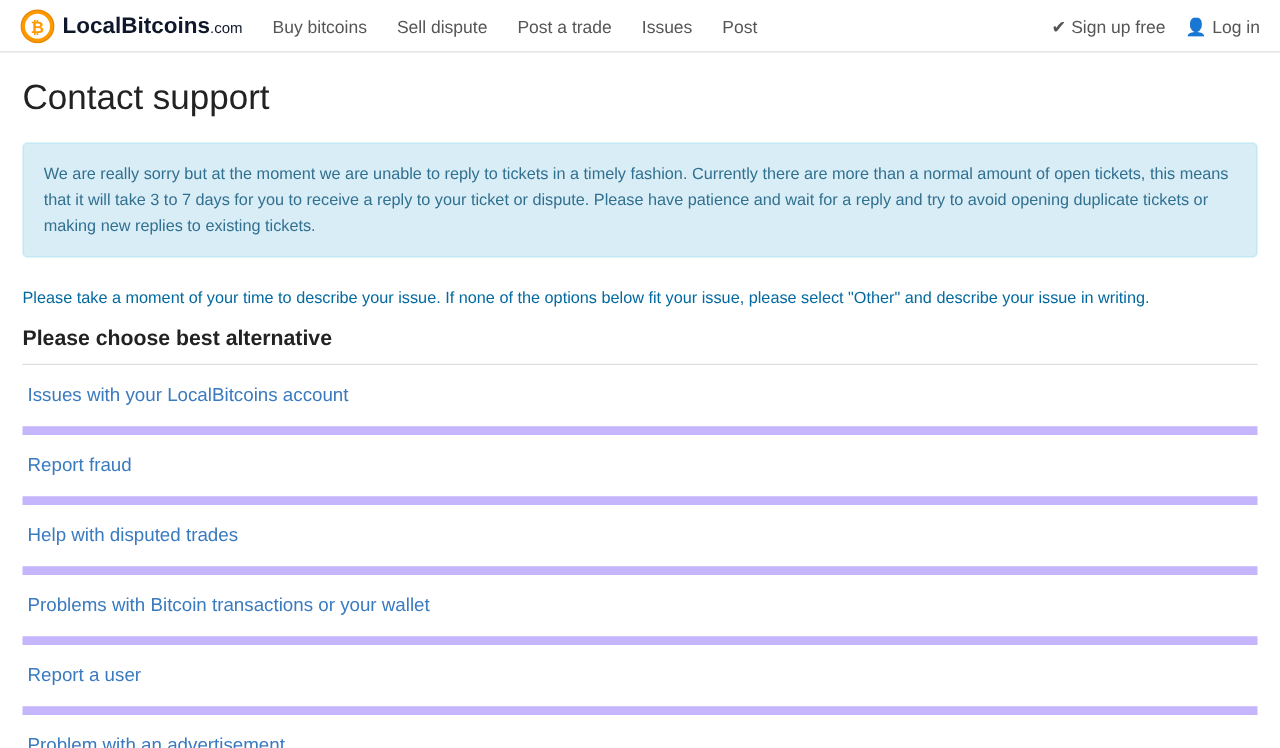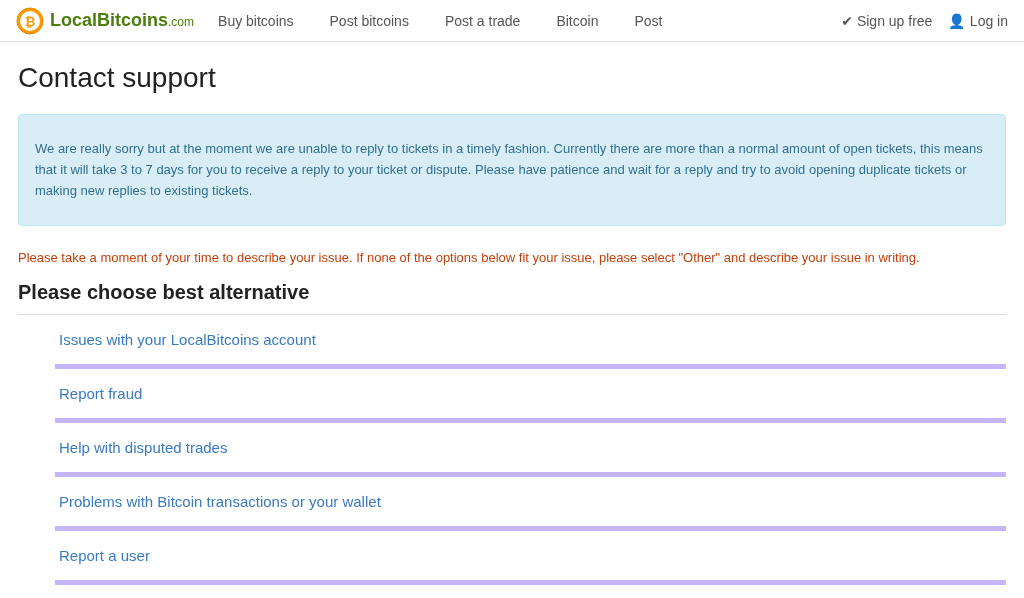--- a/index.html
+++ b/index.html
@@ -24,31 +24,31 @@
       width: 28px;
       height: 28px;
       margin-right: 6px;
     }
     .brand-text {
       font-size: 18px;
       font-weight: bold;
       color: #333;
     }
     .brand-text span {
-      color: #4d7c0f;
+      color: #0f172a;
     }
     .brand-com {
       color: #999;
       font-size: 12px;
       font-weight: normal;
     }
     .nav-links {
       display: flex;
       align-items: center;
-      gap: 36px;
+      gap: 24px;
       flex: 1;
     }
     .nav-links a {
       text-decoration: none;
       color: #555;
       font-size: 14px;
     }
     .nav-right {
       display: flex;
       align-items: center;
@@ -72,47 +72,46 @@
     .page-title {
       font-size: 28px;
       font-weight: normal;
       color: #222;
       margin-bottom: 20px;
     }
     .alert-info {
       background: #d9edf7;
       border: 1px solid #bce8f1;
       border-radius: 4px;
-      padding: 24px 16px;
+      padding: 14px 16px;
       color: #31708f;
       font-size: 13px;
       line-height: 1.6;
       margin-bottom: 24px;
     }
     .instruction-text {
       font-size: 13px;
-      color: #c2410c;
+      color: #0369a1;
       margin-bottom: 16px;
     }
     .choose-label {
-      font-size: 20px;
+      font-size: 17px;
       font-weight: bold;
       color: #222;
       padding-bottom: 10px;
       border-bottom: 1px solid #ddd;
       margin-bottom: 0;
     }
     .option-list {
       list-style: none;
       padding: 0;
       margin: 0;
     }
     .option-list li {
-      border-bottom: 5px solid #c4b5fd;
-      margin-left: 37px;
+      border-bottom: 7px solid #c4b5fd;
     }
     .option-list li a {
       display: block;
       padding: 16px 4px;
       text-decoration: none;
       color: #3a7abf;
       font-size: 15px;
     }
   </style>
 </head>
@@ -125,23 +124,23 @@
       <circle cx="14" cy="14" r="13" fill="#f90" stroke="#e88800" stroke-width="1"></circle>
       <circle cx="14" cy="14" r="10" fill="#fff"></circle>
       <text x="14" y="19" text-anchor="middle" font-size="13" font-weight="bold" fill="#f90">₿</text>
     </svg>
     <span class="brand-text">
       <span>LocalBitcoins</span><span class="brand-com">.com</span>
     </span>
   </a>
   <div class="nav-links">
     <a href="#">Buy bitcoins</a>
-    <a href="#">Post bitcoins</a>
+    <a href="#">Sell dispute</a>
     <a href="#">Post a trade</a>
-    <a href="#">Bitcoin</a>
+    <a href="#">Issues</a>
     <a href="#">Post</a>
   </div>
   <div class="nav-right">
     <a href="#">
       <span>✔</span>
       <span>Sign up free</span>
     </a>
     <a href="#">
       <span>👤</span>
       <span>Log in</span>

